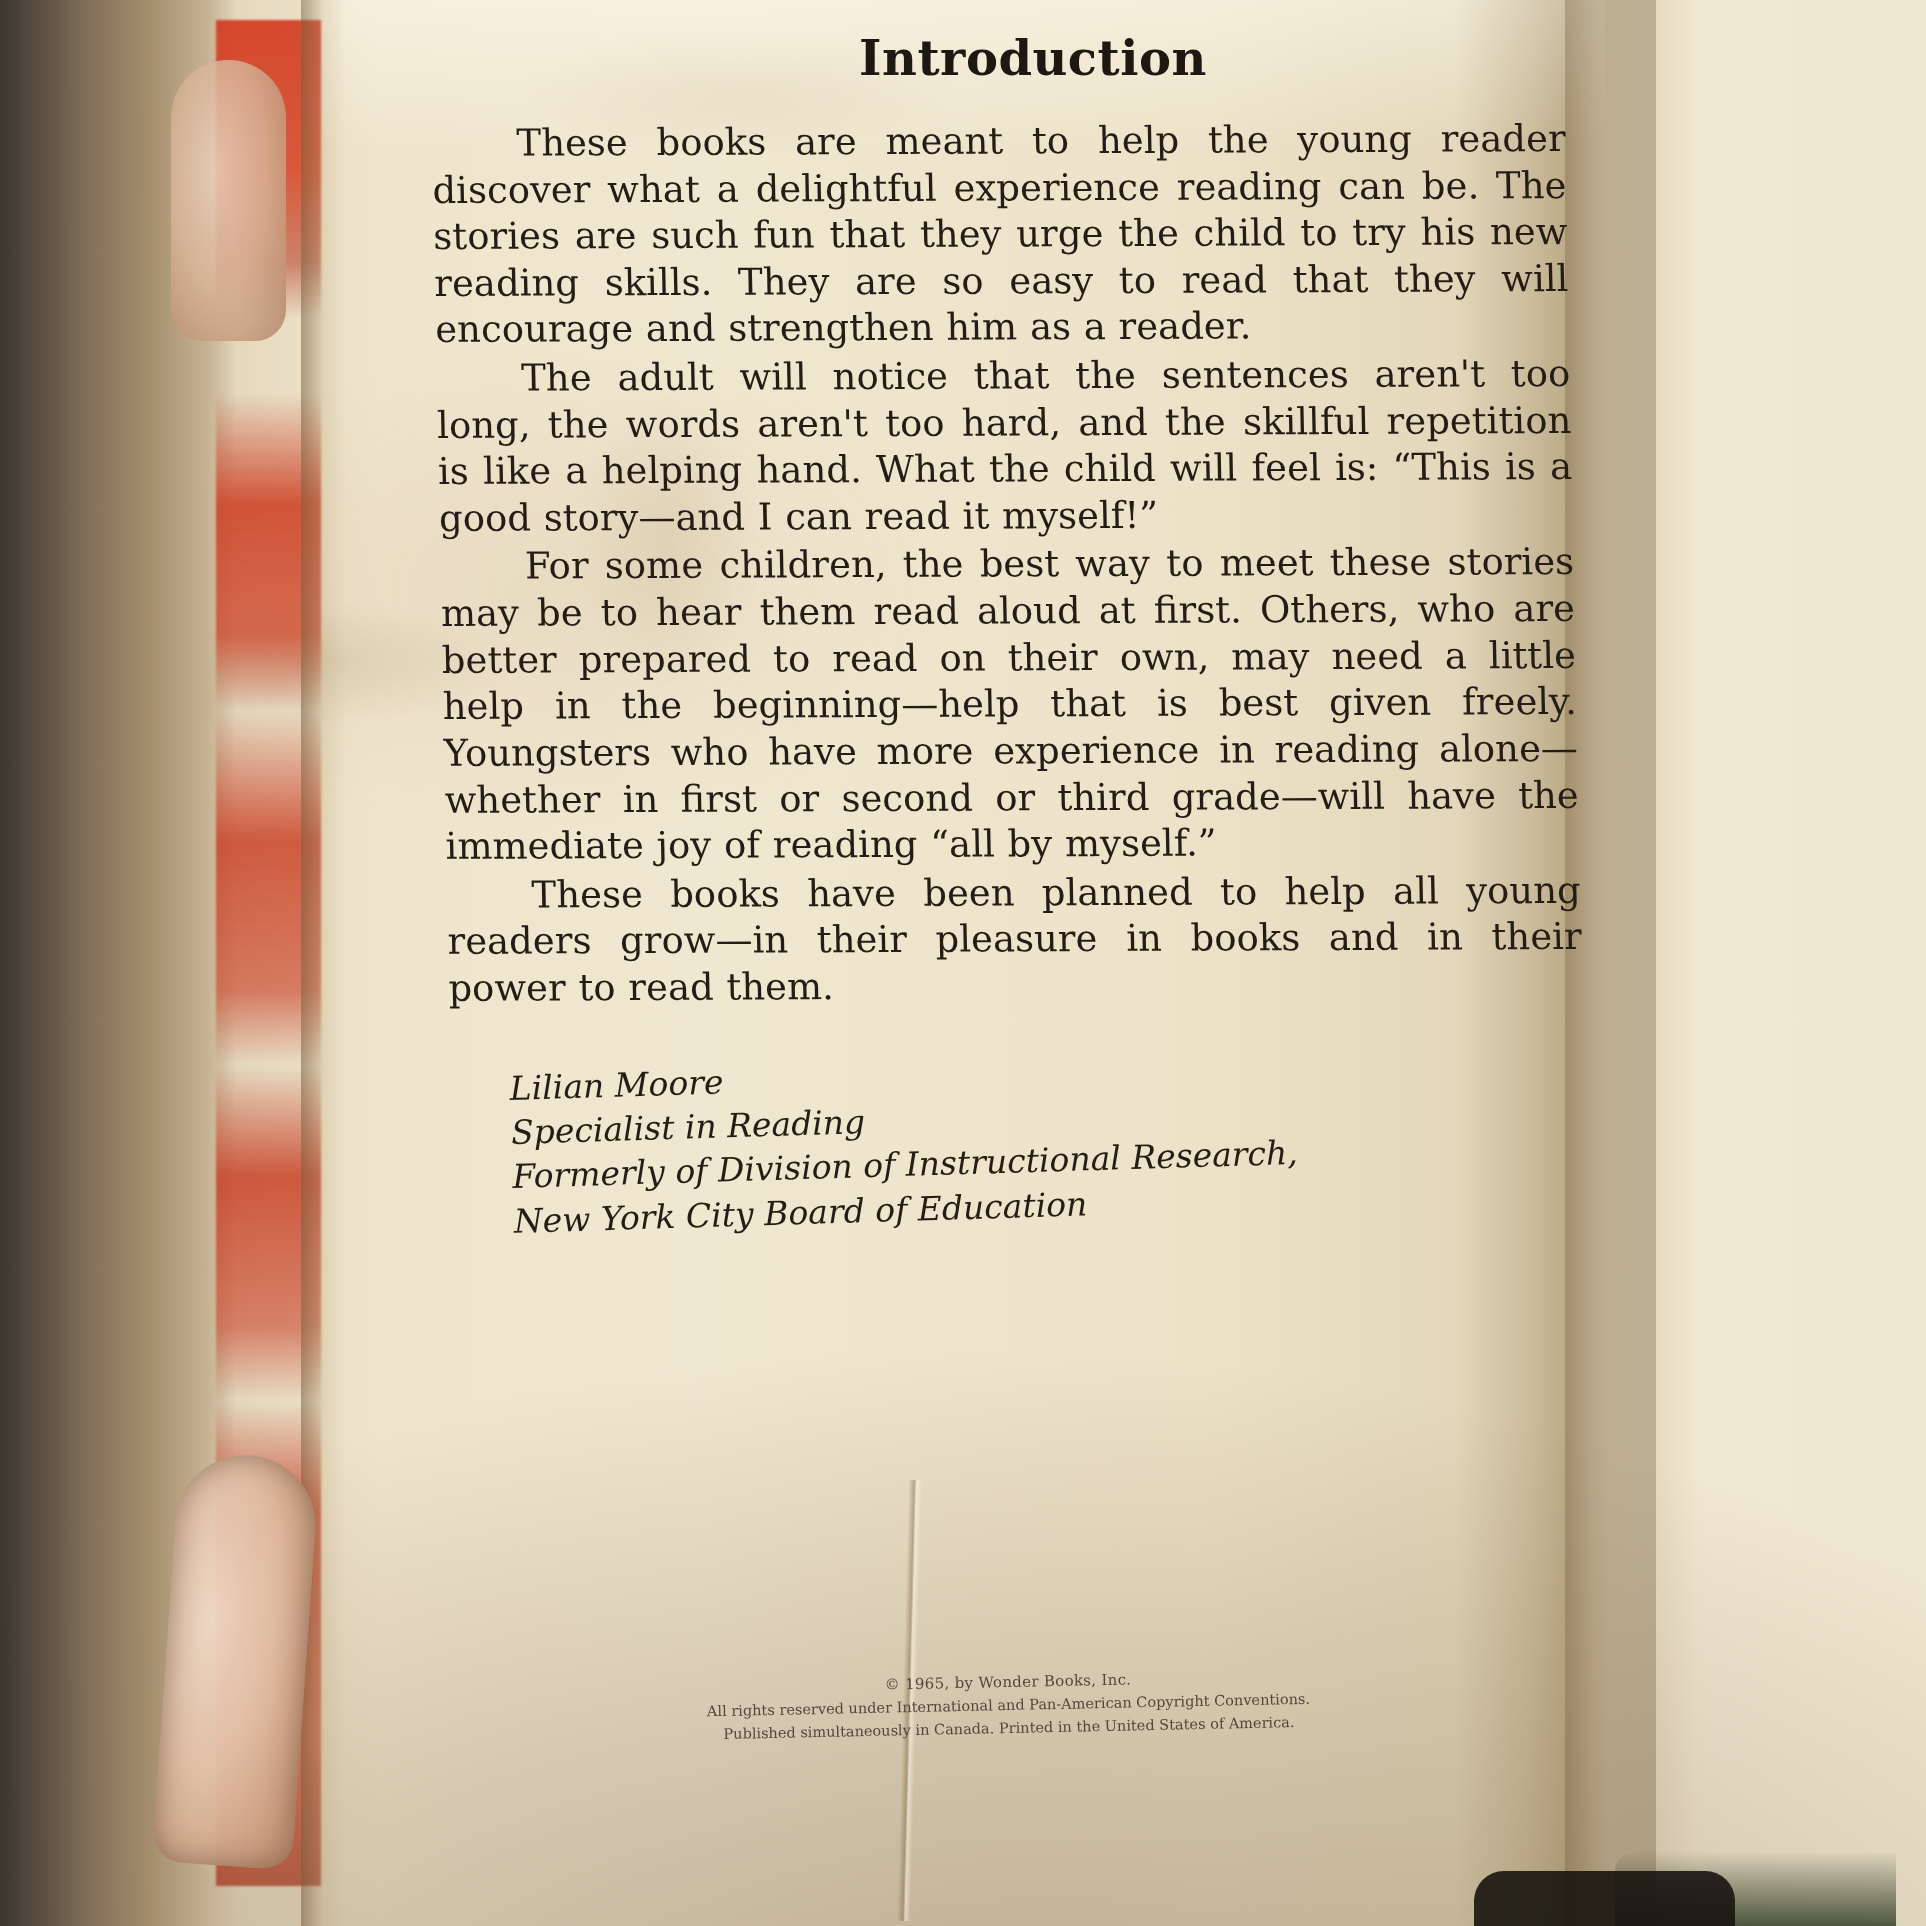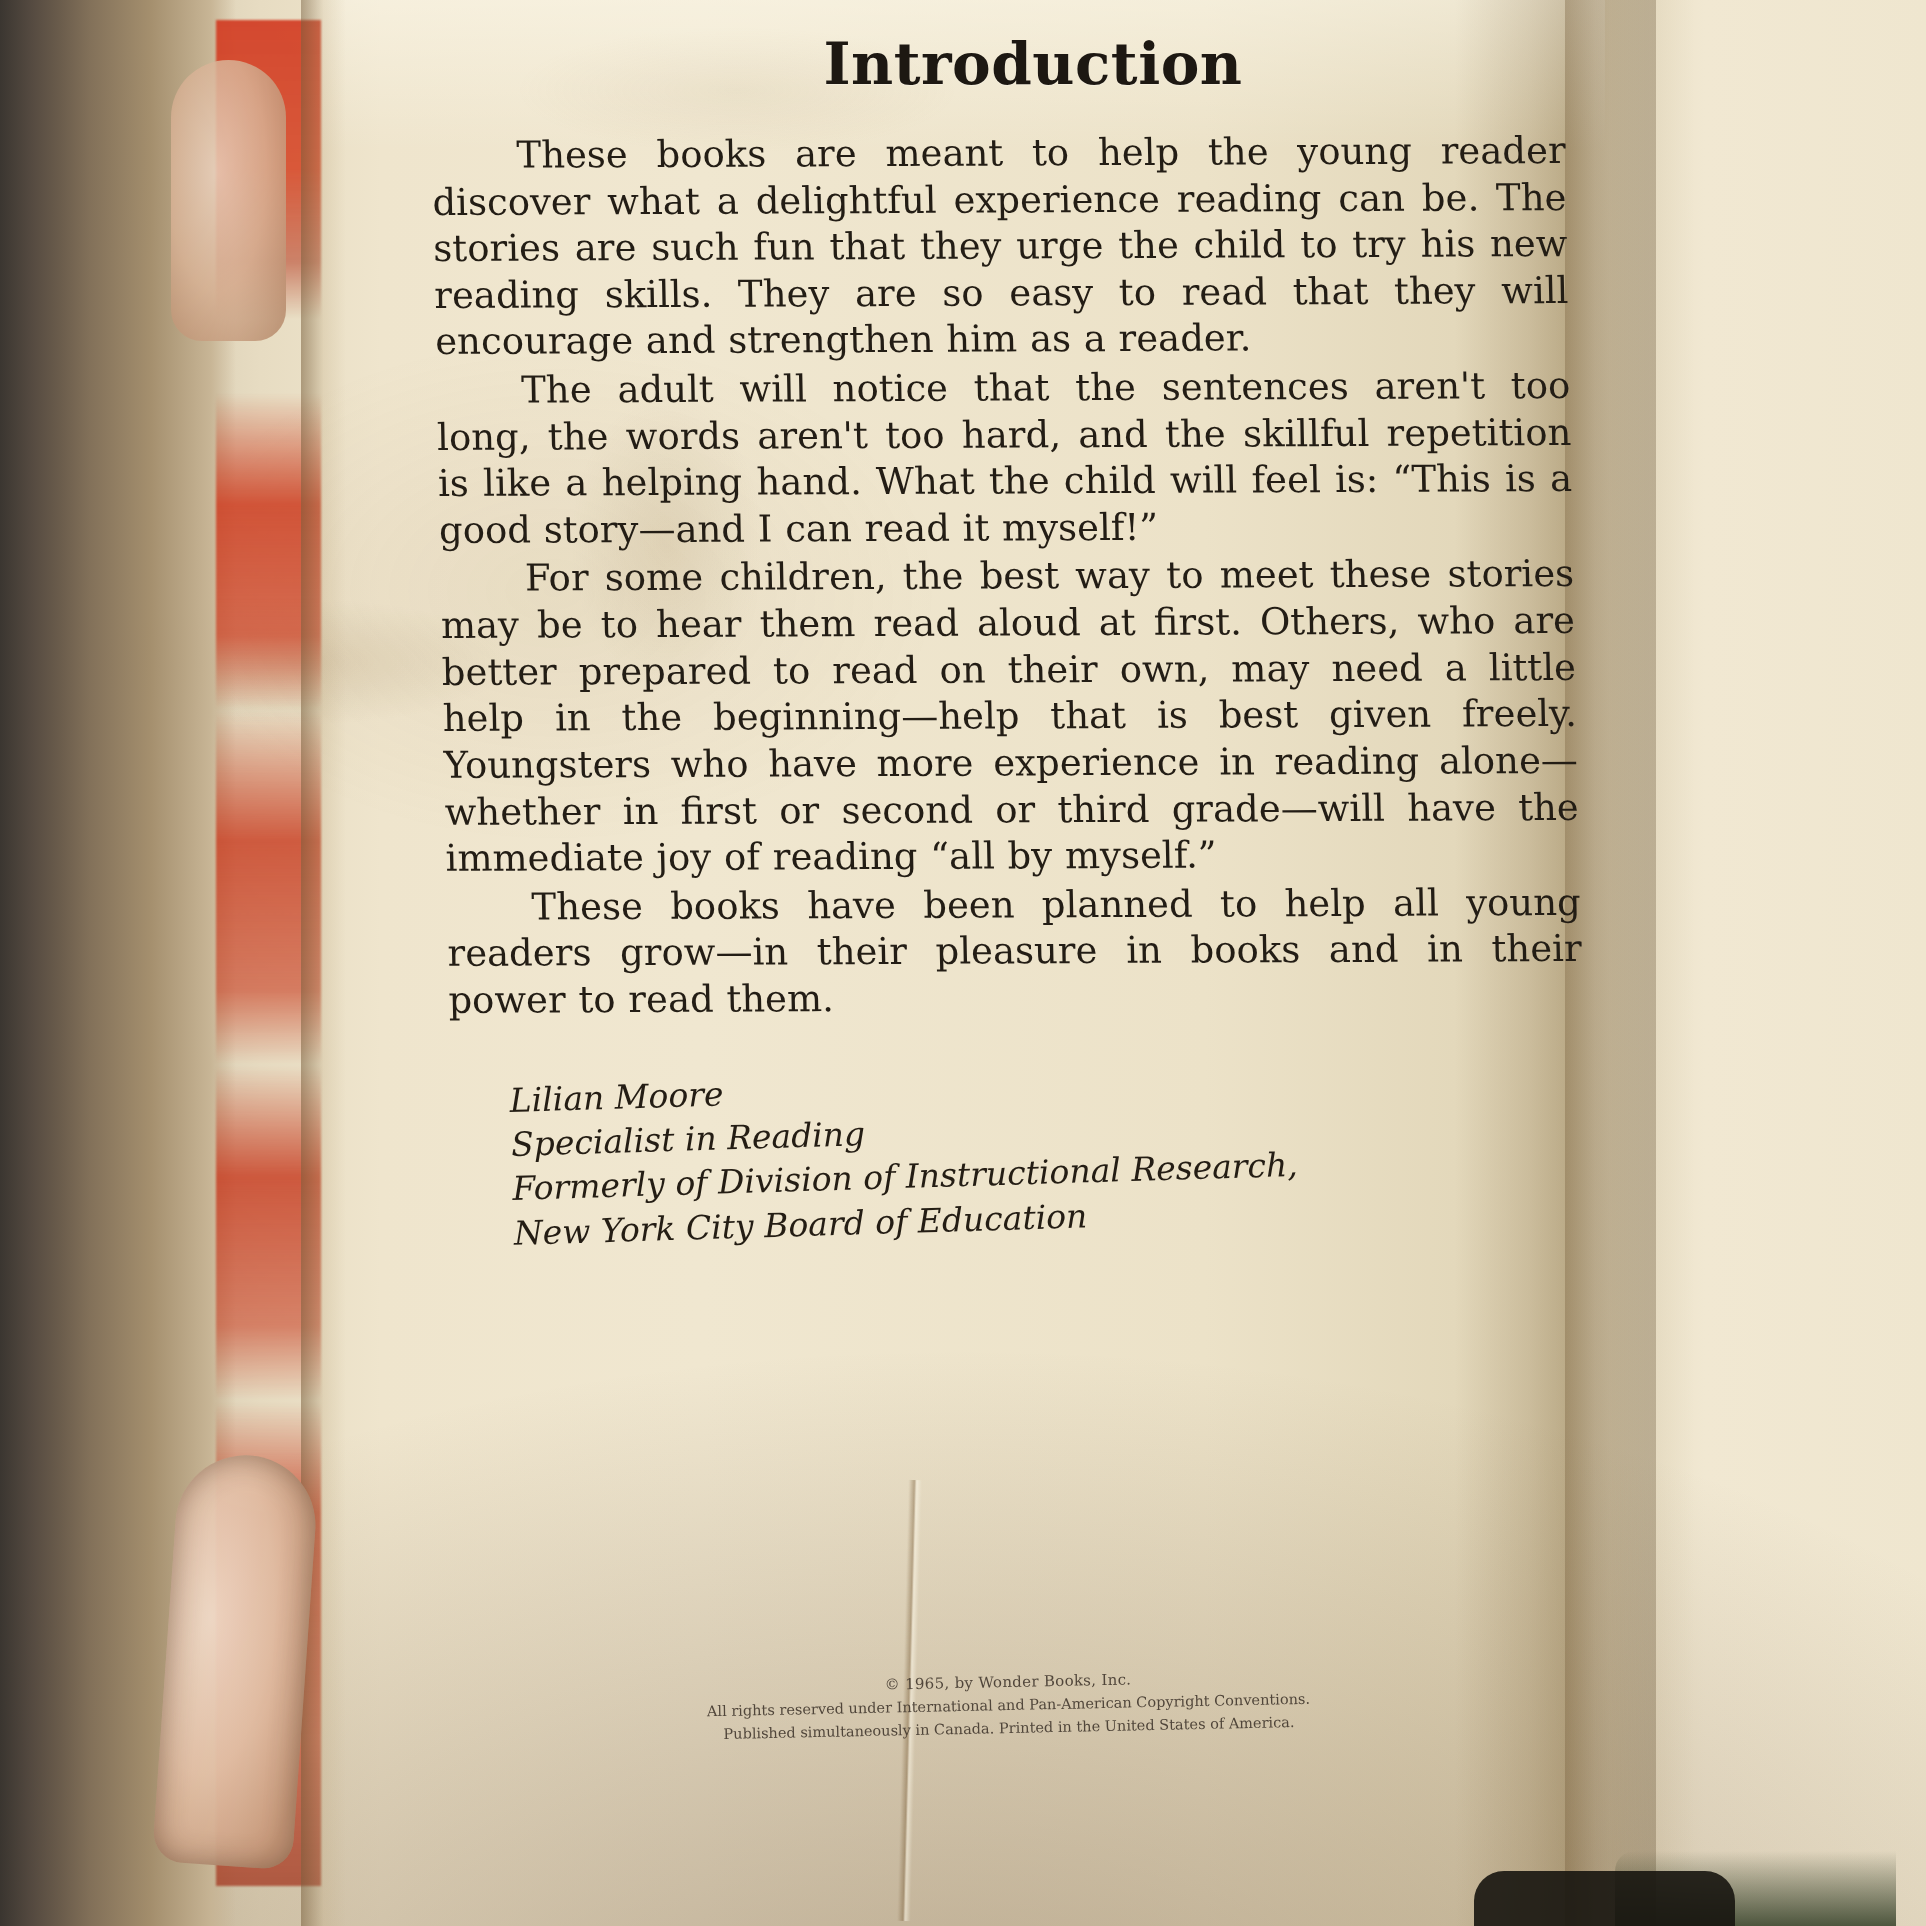--- a/index.html
+++ b/index.html
@@ -153,21 +153,21 @@
   
   .text-col {
     position: absolute;
     left: 431px;
     top: 30px;
     width: 1134px;
     color: #201a12;
   }
   .title {
     font-family: "DejaVu Serif", serif;
-    font-size: 58px;
+    font-size: 48px;
     letter-spacing: 0.5px;
     text-align: center;
     margin: 0 0 35px 0;
     padding-left: 70px;
     color: #1d1812;
     text-shadow: 0 1px 0 rgba(255,255,255,.25);
   }
   .body {
     transform: rotate(-1.15deg);
     transform-origin: left top;

